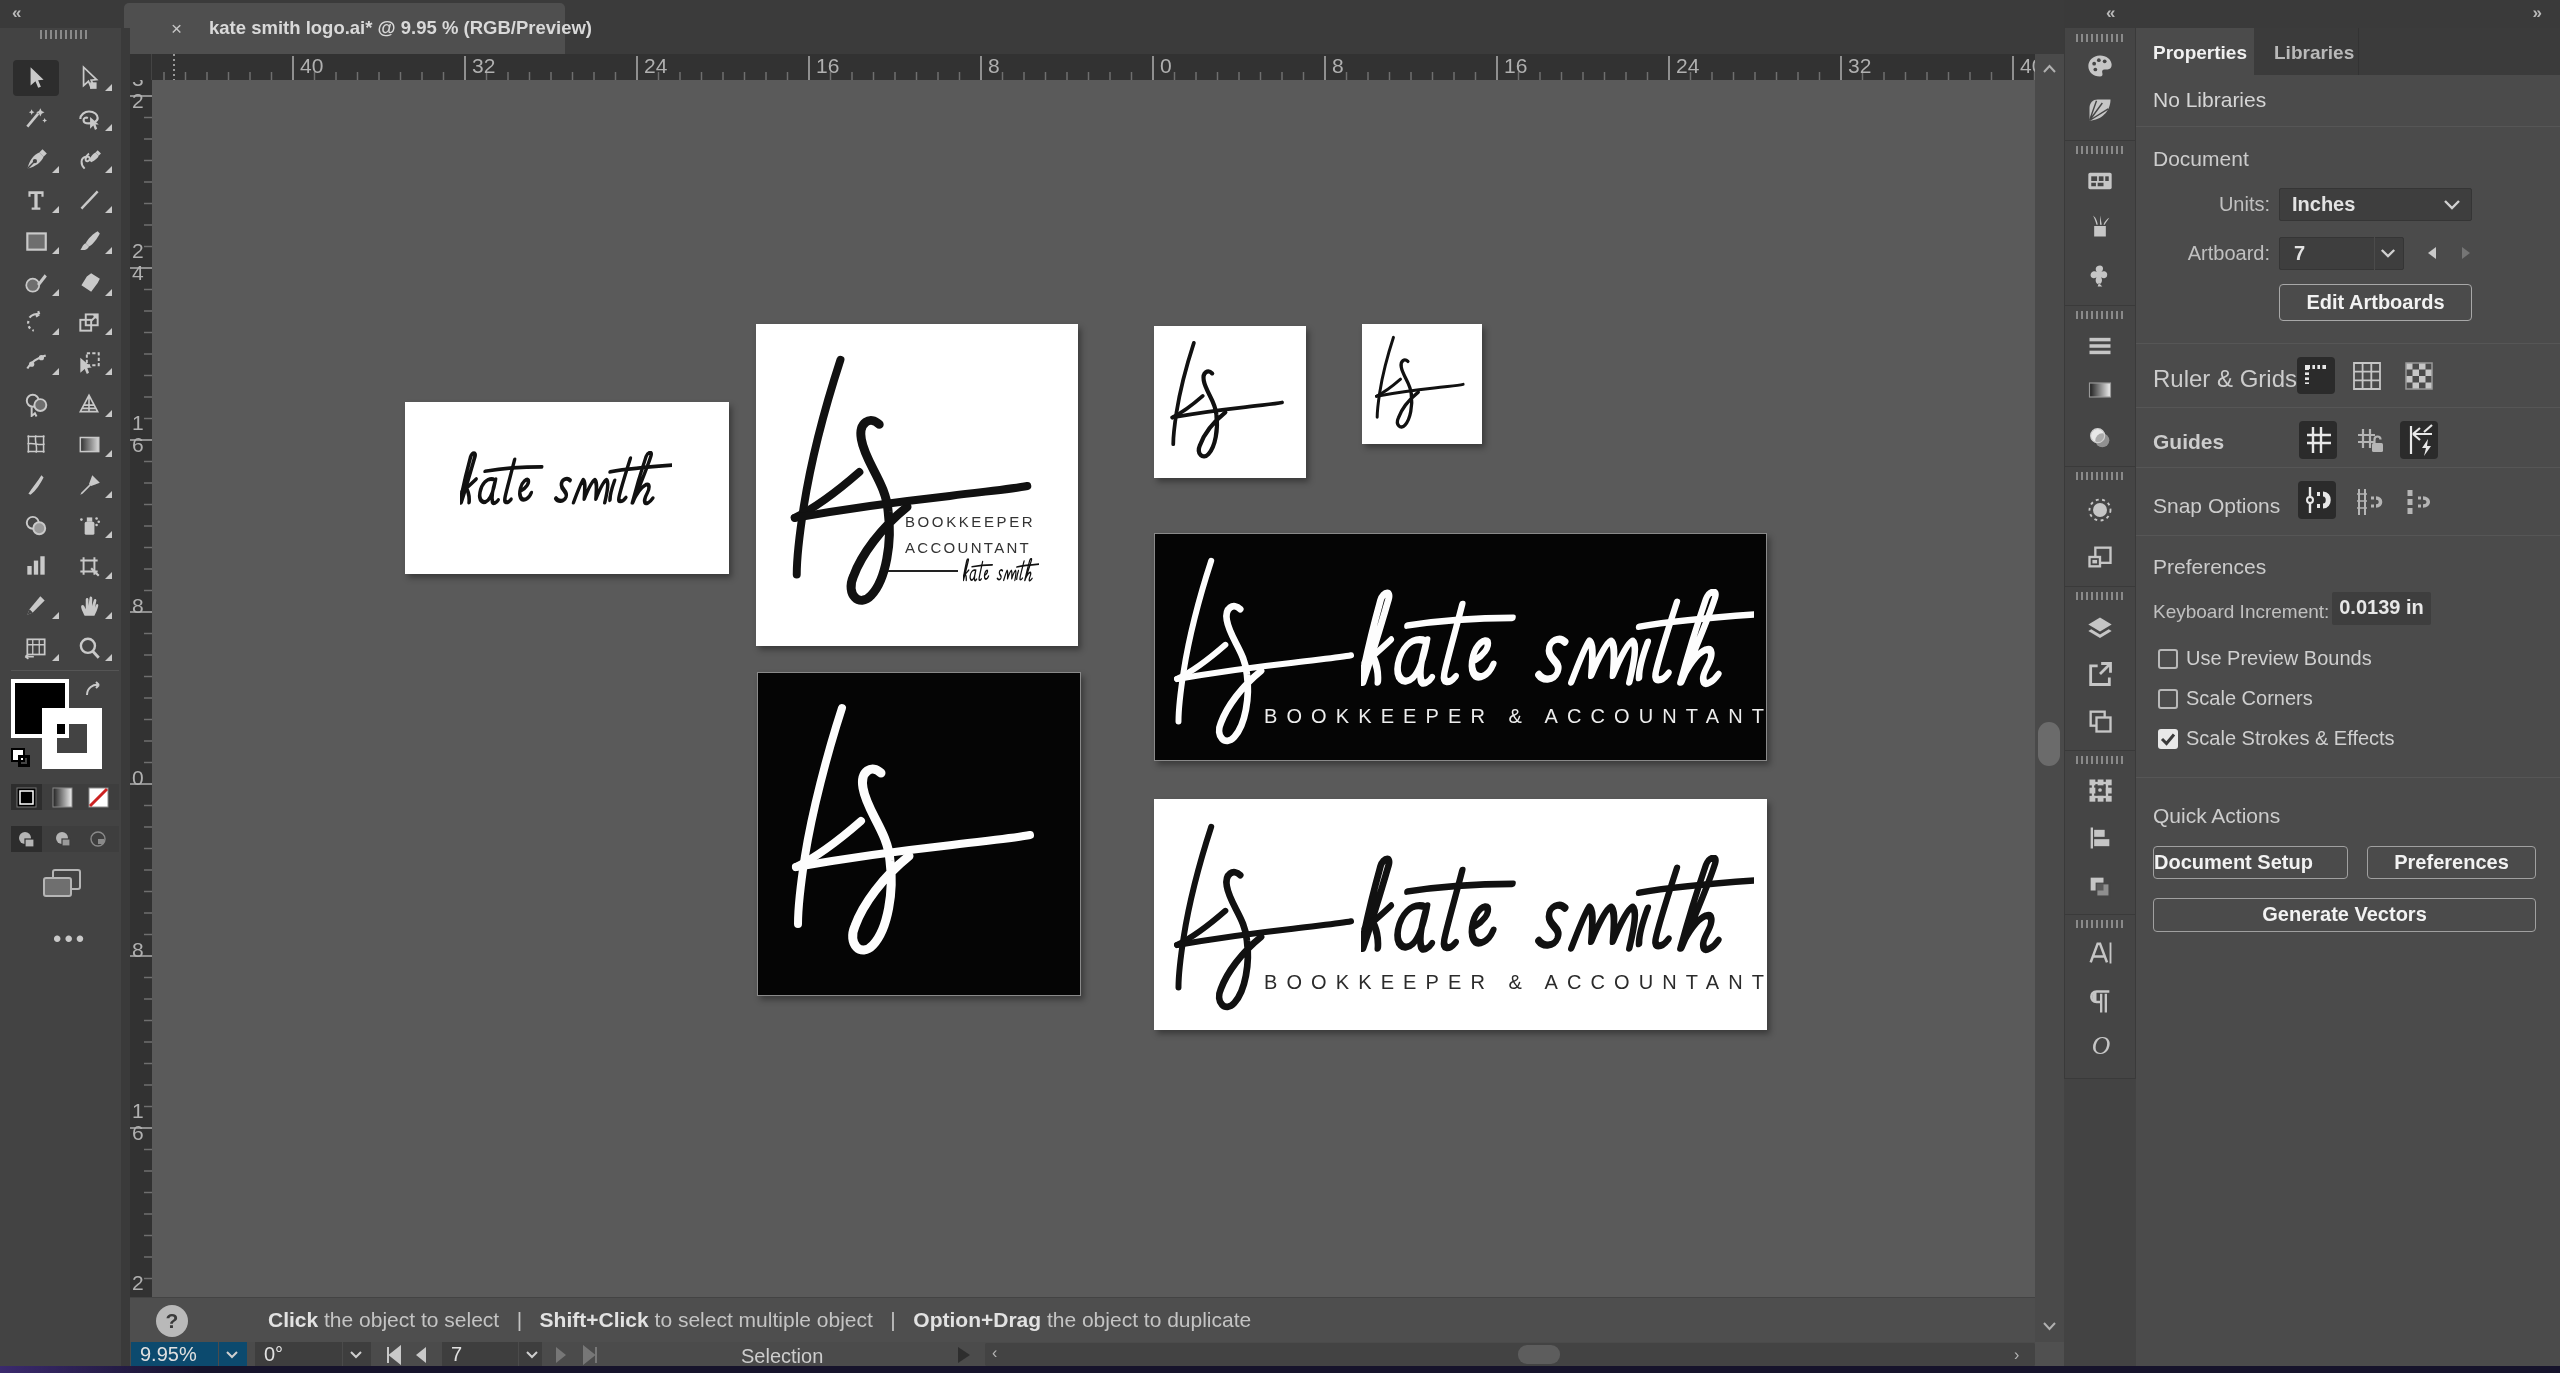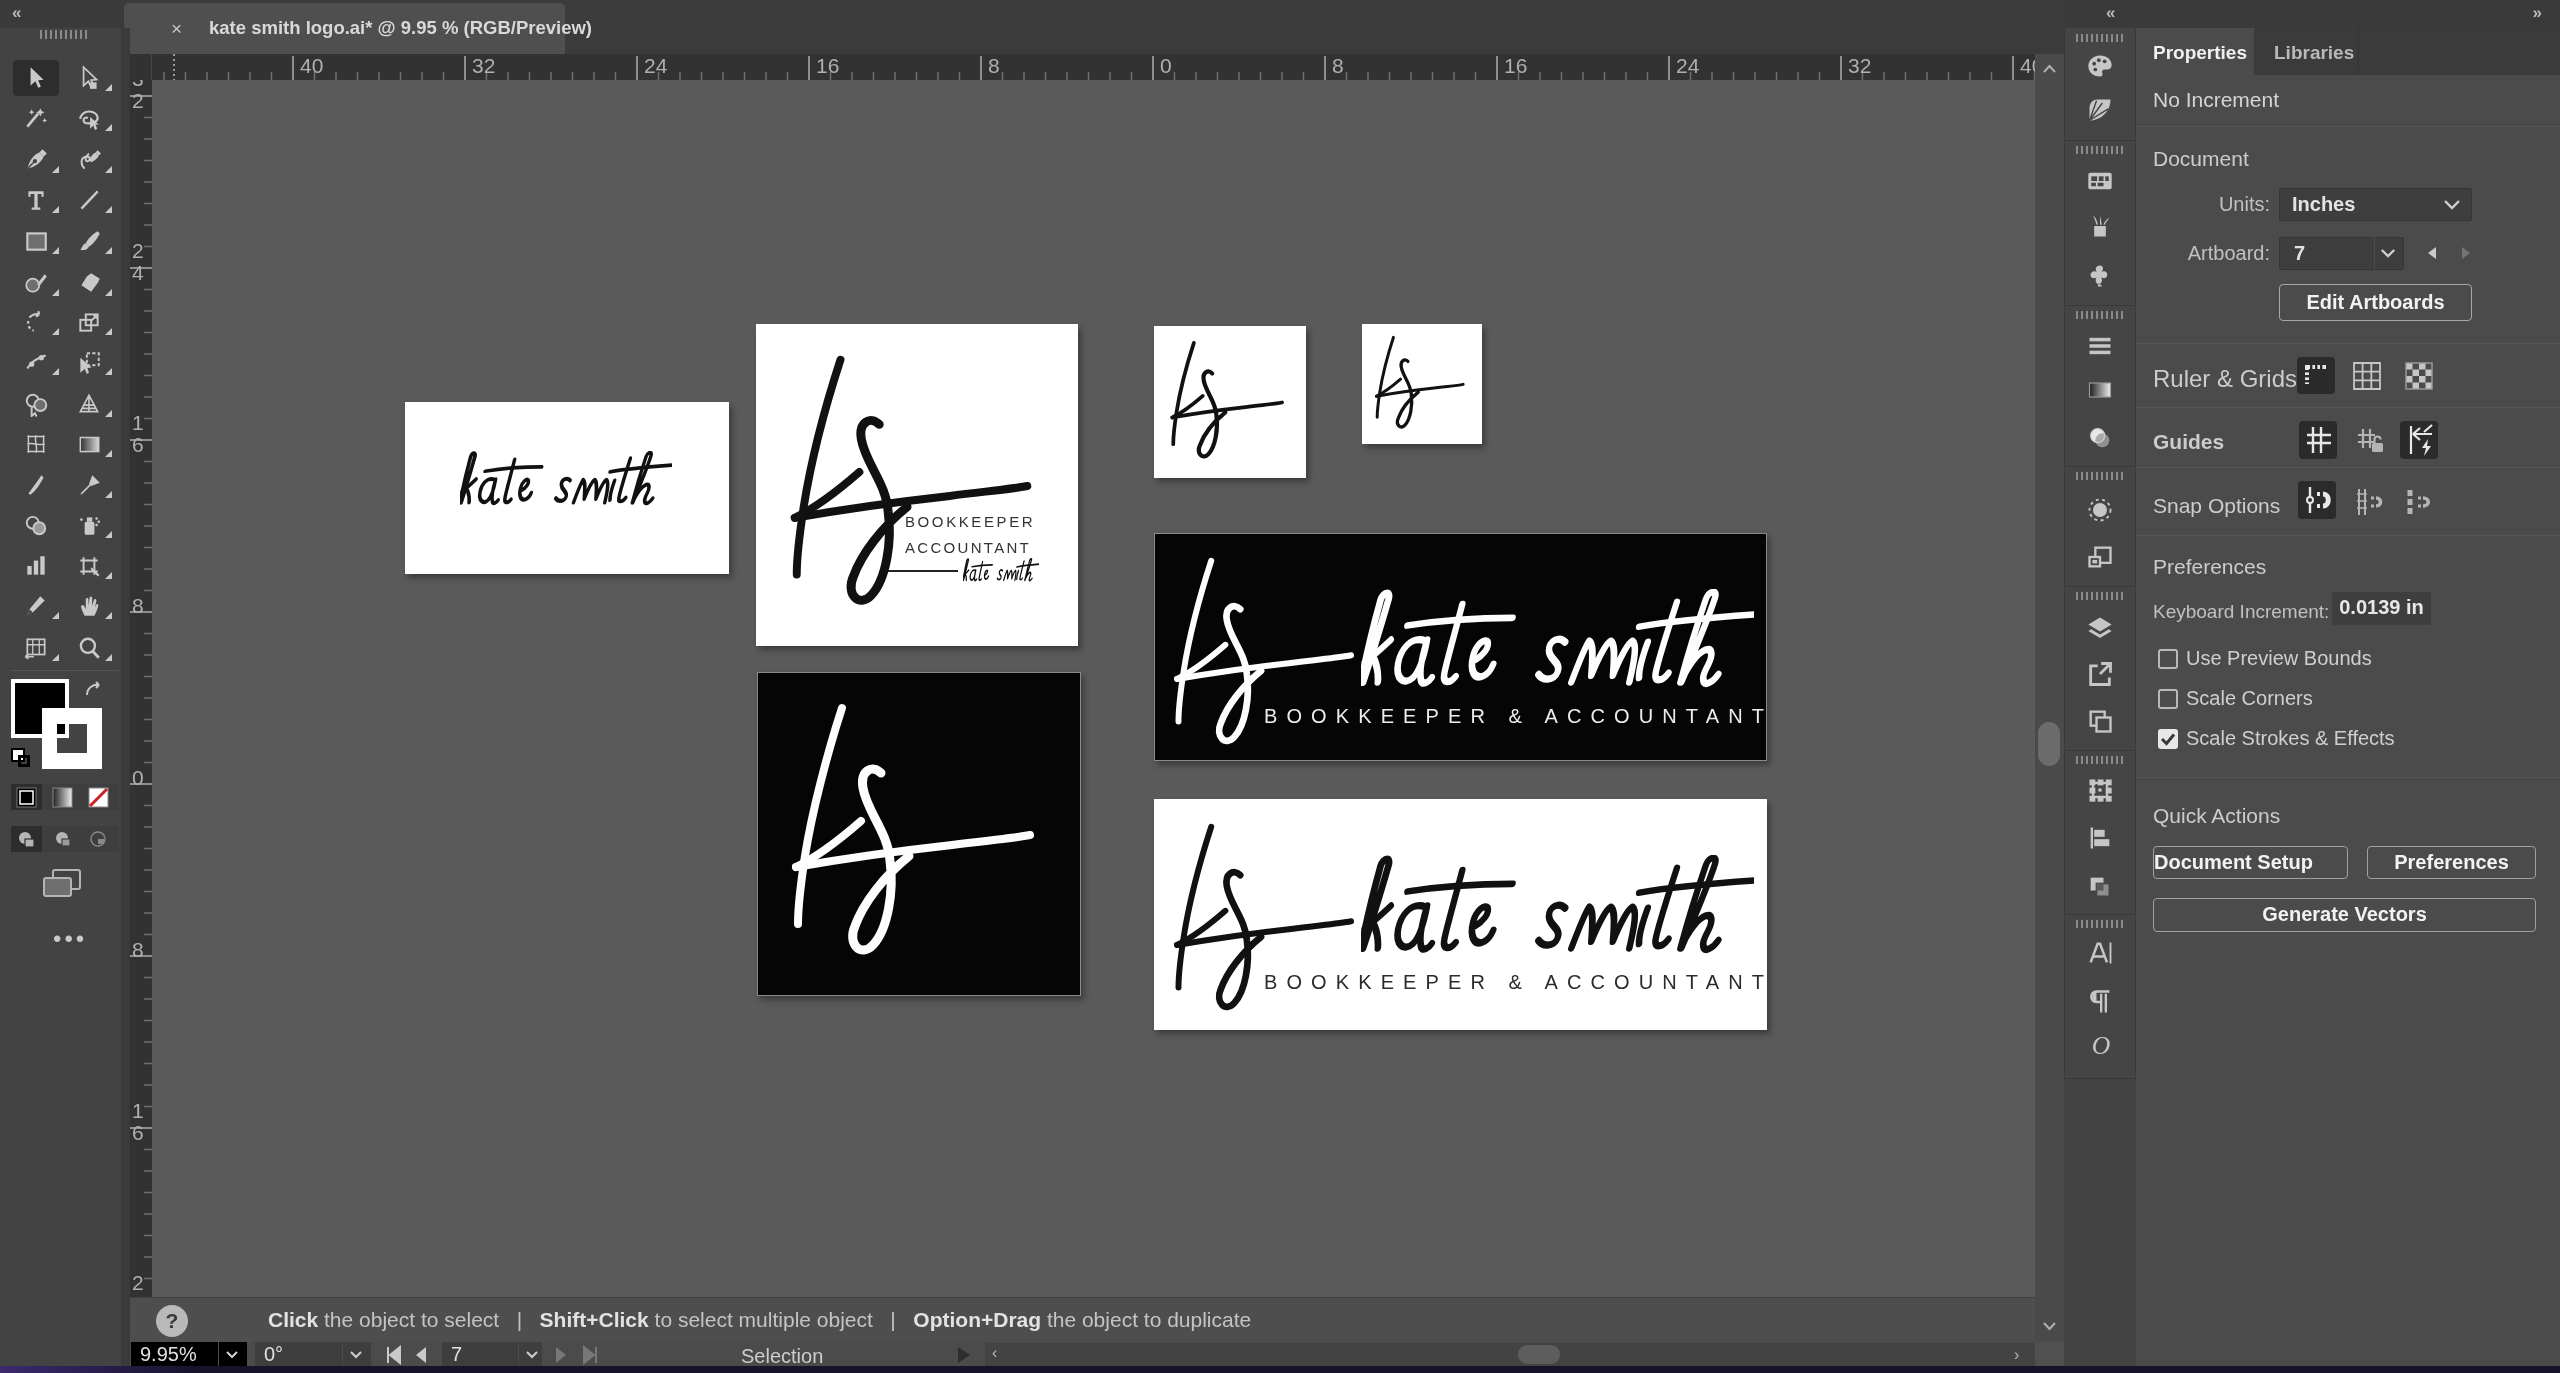--- a/index.html
+++ b/index.html
@@ -277,21 +277,21 @@
 <svg class="abs" style="left:2042px;top:1321px;" width="15" height="10" viewBox="0 0 15 10">
     <path d="M2 2 L7.5 8 L13 2" fill="none" stroke="#b0b0b0" stroke-width="2"></path>
   </svg>
 <div class="abs" style="left:2038px;top:722px;width:22px;height:44px;background:#6b6b6b;border-radius:11px;"></div>
 <div class="abs" style="left:130px;top:1297px;width:1905px;height:45px;background:#4e4e4e;border-top:1px solid #434343;"></div>
 <div class="abs" style="left:156px;top:1305px;width:32px;height:32px;border-radius:50%;background:#b9b9b9;color:#3a3a3a;font-size:21px;font-weight:bold;text-align:center;line-height:32px;">?</div>
 <div class="abs" style="left:268px;top:1308px;font-size:21px;color:#c4c4c4;">
 <b style="color:#e2e2e2">Click</b> the object to select &nbsp;&nbsp;|&nbsp;&nbsp; <b style="color:#e2e2e2">Shift+Click</b> to select multiple object &nbsp;&nbsp;|&nbsp;&nbsp; <b style="color:#e2e2e2">Option+Drag</b> the object to duplicate</div>
 <div class="abs" style="left:130px;top:1342px;width:1905px;height:25px;background:#4b4b4b;"></div>
 <div class="abs" style="left:2035px;top:1342px;width:29px;height:25px;background:#505050;"></div>
-<div class="abs" style="left:131px;top:1342px;width:116px;height:25px;background:#000000;color:#e0e0e0;font-size:20px;">
+<div class="abs" style="left:131px;top:1342px;width:116px;height:25px;background:#0c4a6e;color:#e0e0e0;font-size:20px;">
     <span style="position:absolute;left:9px;top:1px;">9.95%</span>
     <span style="position:absolute;left:87px;top:0;width:1px;height:25px;background:#4b4b4b;"></span>
     <svg style="position:absolute;left:94px;top:8px;" width="14" height="9" viewBox="0 0 14 9">
       <path d="M2 2 L7 7 L12 2" fill="none" stroke="#cfcfcf" stroke-width="2"></path>
     </svg>
   </div>
 <div class="abs" style="left:255px;top:1342px;width:116px;height:25px;background:#3e3e3e;color:#e0e0e0;font-size:20px;">
     <span style="position:absolute;left:9px;top:1px;">0°</span>
     <span style="position:absolute;left:87px;top:0;width:1px;height:25px;background:#4b4b4b;"></span>
     <svg style="position:absolute;left:94px;top:8px;" width="14" height="9" viewBox="0 0 14 9">
@@ -782,21 +782,21 @@
 <svg class="abs" style="left:2086px;top:1032px;" width="28" height="28" viewBox="0 0 24 24">
     <text x="5" y="19" font-family="Liberation Serif" font-style="italic" font-size="22" fill="#c6c6c6">O</text>
   </svg>
 <div class="abs" style="left:2064px;top:1078px;width:72px;height:1px;background:#3a3a3a;"></div>
 <div class="abs" style="left:2136px;top:28px;width:424px;height:1338px;background:#4b4b4b;"></div>
 <div class="abs" style="left:2136px;top:28px;width:424px;height:47px;background:#3b3b3b;"></div>
 <div class="abs" style="left:2136px;top:28px;width:118px;height:47px;background:#4b4b4b;"></div>
 <div class="abs" style="left:2153px;top:42px;color:#f0f0f0;font-size:19px;font-weight:bold;">Properties</div>
 <div class="abs" style="left:2274px;top:42px;color:#b9b9b9;font-size:19px;font-weight:bold;">Libraries</div>
 <div class="abs" style="left:2254px;top:28px;width:105px;height:47px;border-right:1px solid #333;"></div>
-<div class="abs" style="left:2153px;top:88px;color:#d5d5d5;font-size:21px;font-weight:normal;white-space:nowrap;">No Increment</div>
+<div class="abs" style="left:2153px;top:88px;color:#d5d5d5;font-size:21px;font-weight:normal;white-space:nowrap;">No Libraries</div>
 <div class="abs" style="left:2136px;top:126px;width:424px;height:1px;background:#565656;"></div>
 <div class="abs" style="left:2153px;top:147px;color:#cccccc;font-size:21px;font-weight:normal;white-space:nowrap;">Document</div>
 <div class="abs" style="left:1870px;top:193px;width:400px;text-align:right;color:#c0c0c0;font-size:20px;font-weight:normal;white-space:nowrap;">Units:</div>
 <div class="abs" style="left:2279px;top:188px;width:193px;height:33px;background:#3e3e3e;border:1px solid #353535;border-radius:2px;"></div>
 <div class="abs" style="left:2292px;top:193px;color:#e3e3e3;font-size:20px;font-weight:bold;white-space:nowrap;">Inches</div>
 <svg class="abs" style="left:2443px;top:199px;" width="18" height="12" viewBox="0 0 18 12">
     <path d="M2 2 L9 9 L16 2" fill="none" stroke="#d0d0d0" stroke-width="2.4"></path>
   </svg>
 <div class="abs" style="left:1870px;top:242px;width:400px;text-align:right;color:#c0c0c0;font-size:20px;font-weight:normal;white-space:nowrap;">Artboard:</div>
 <div class="abs" style="left:2279px;top:237px;width:125px;height:33px;background:#3e3e3e;border:1px solid #353535;border-radius:2px;"></div>

